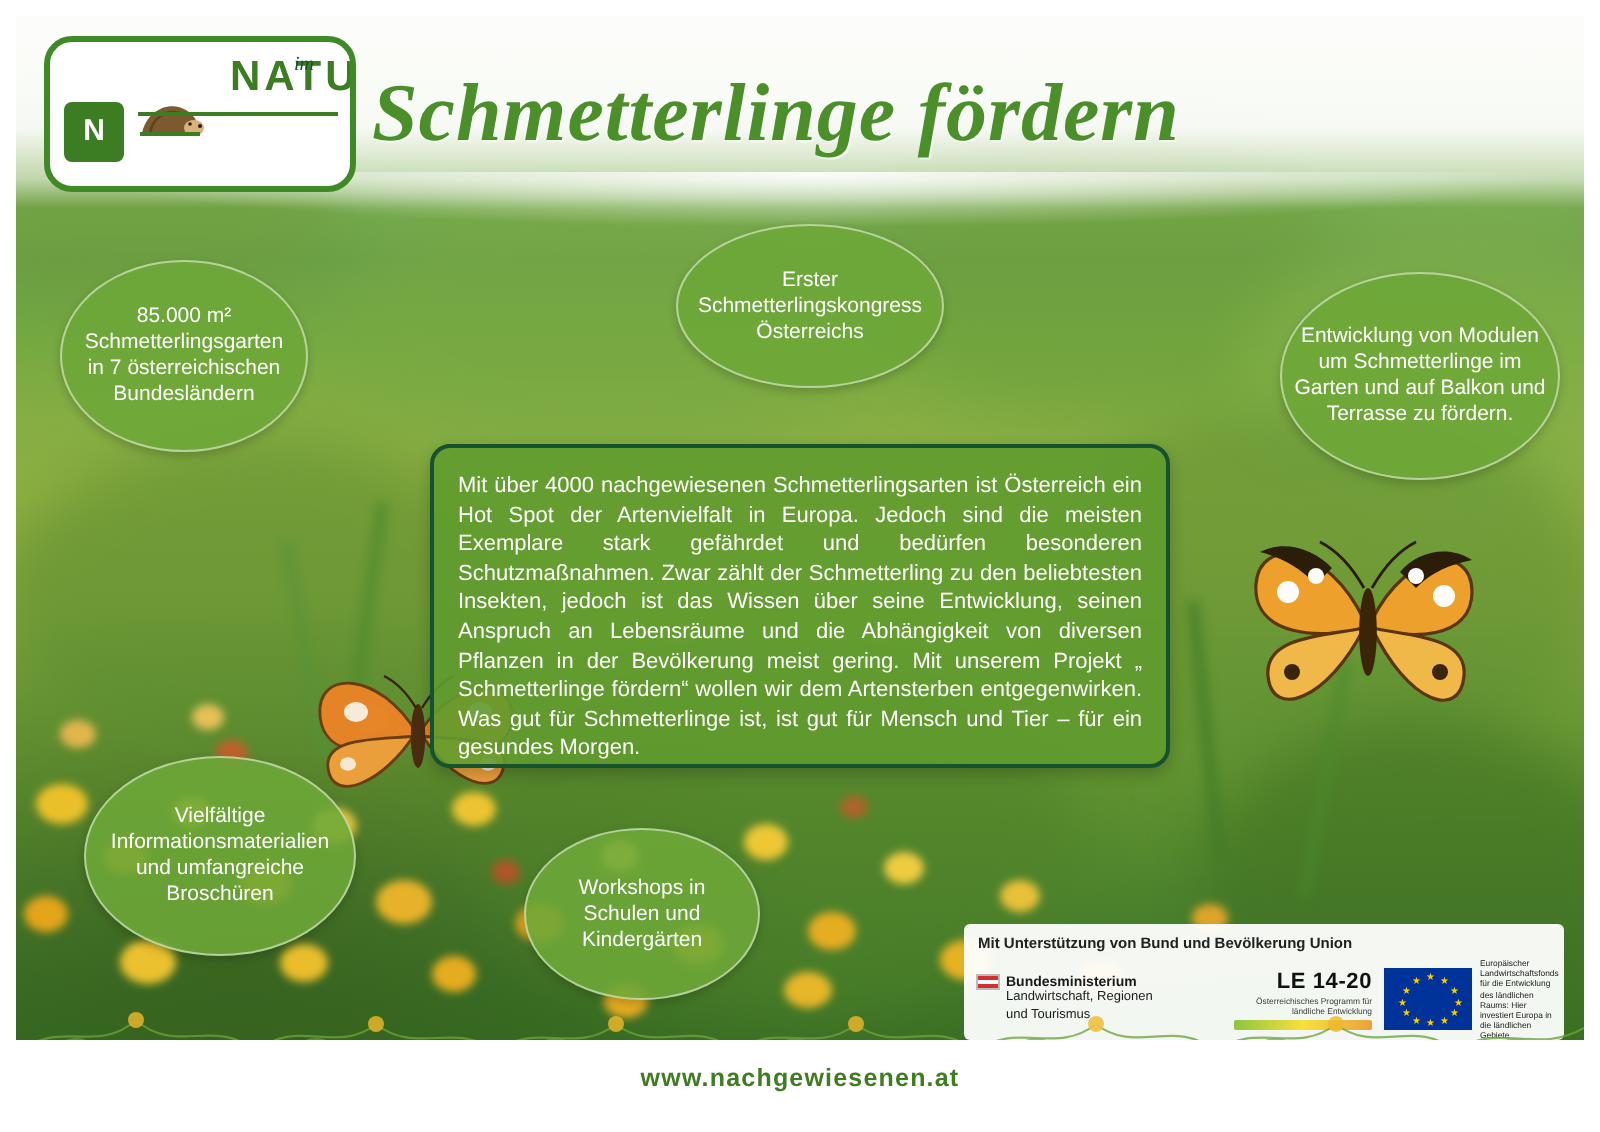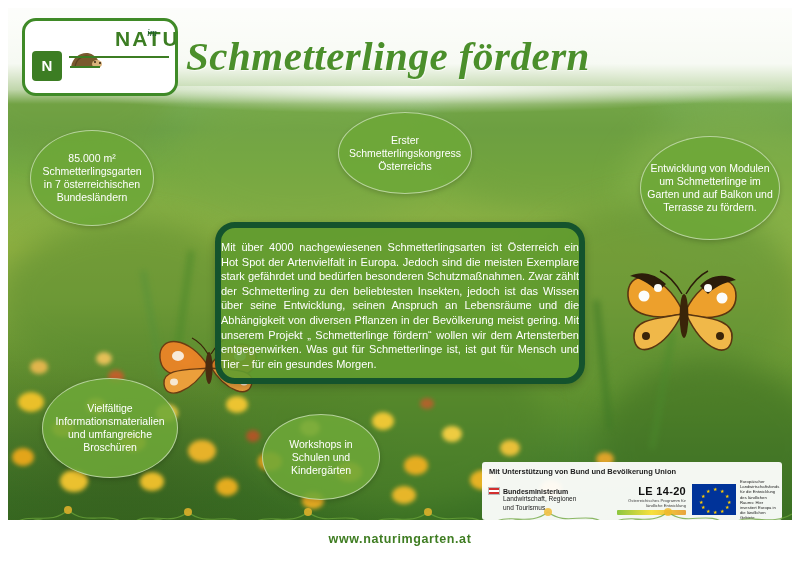--- a/index.html
+++ b/index.html
@@ -194,24 +194,24 @@
   #bubble-3 { left: 640px; top: 136px; width: 140px; height: 104px; }
   #bubble-4 { left: 42px;  top: 378px; width: 136px; height: 100px; }
   #bubble-5 { left: 262px; top: 414px; width: 118px; height: 86px; }
 
   
   .panel {
     position: absolute;
     left: 215px; top: 222px;
     width: 370px; height: 162px;
     background: rgba(96,155,47,0.90);
-    border: 6px solid #14532d;
-    border-radius: 20px;
+    border: 2px solid #14532d;
+    border-radius: 10px;
     box-sizing: border-box;
-    padding: 12px 0;
+    padding: 12px 12px;
     color: #ffffff;
     font-size: 11px;
     line-height: 14.6px;
     text-align: justify;
     box-shadow: 0 3px 8px rgba(0,0,0,0.22);
   }
 
   
   .butterfly { position: absolute; }
 
@@ -528,20 +528,20 @@
         <ellipse cx="270" cy="24" rx="7" ry="3"></ellipse>
           <ellipse cx="390" cy="24" rx="7" ry="3"></ellipse>
         <ellipse cx="510" cy="24" rx="7" ry="3"></ellipse>
           <ellipse cx="630" cy="24" rx="7" ry="3"></ellipse>
         <ellipse cx="750" cy="24" rx="7" ry="3"></ellipse>
       </g>
     </svg>
   </div>
 
   <div class="bottom-band"></div>
-  <div class="url">www.naturimgarten.at</div>
+  <div class="url">www.nachgewiesenen.at</div>
 
   <div class="frame-top"></div>
   <div class="frame-left"></div>
   <div class="frame-right"></div>
   <div class="frame-bottom"></div>
 
 </div>
 
 </body></html>

